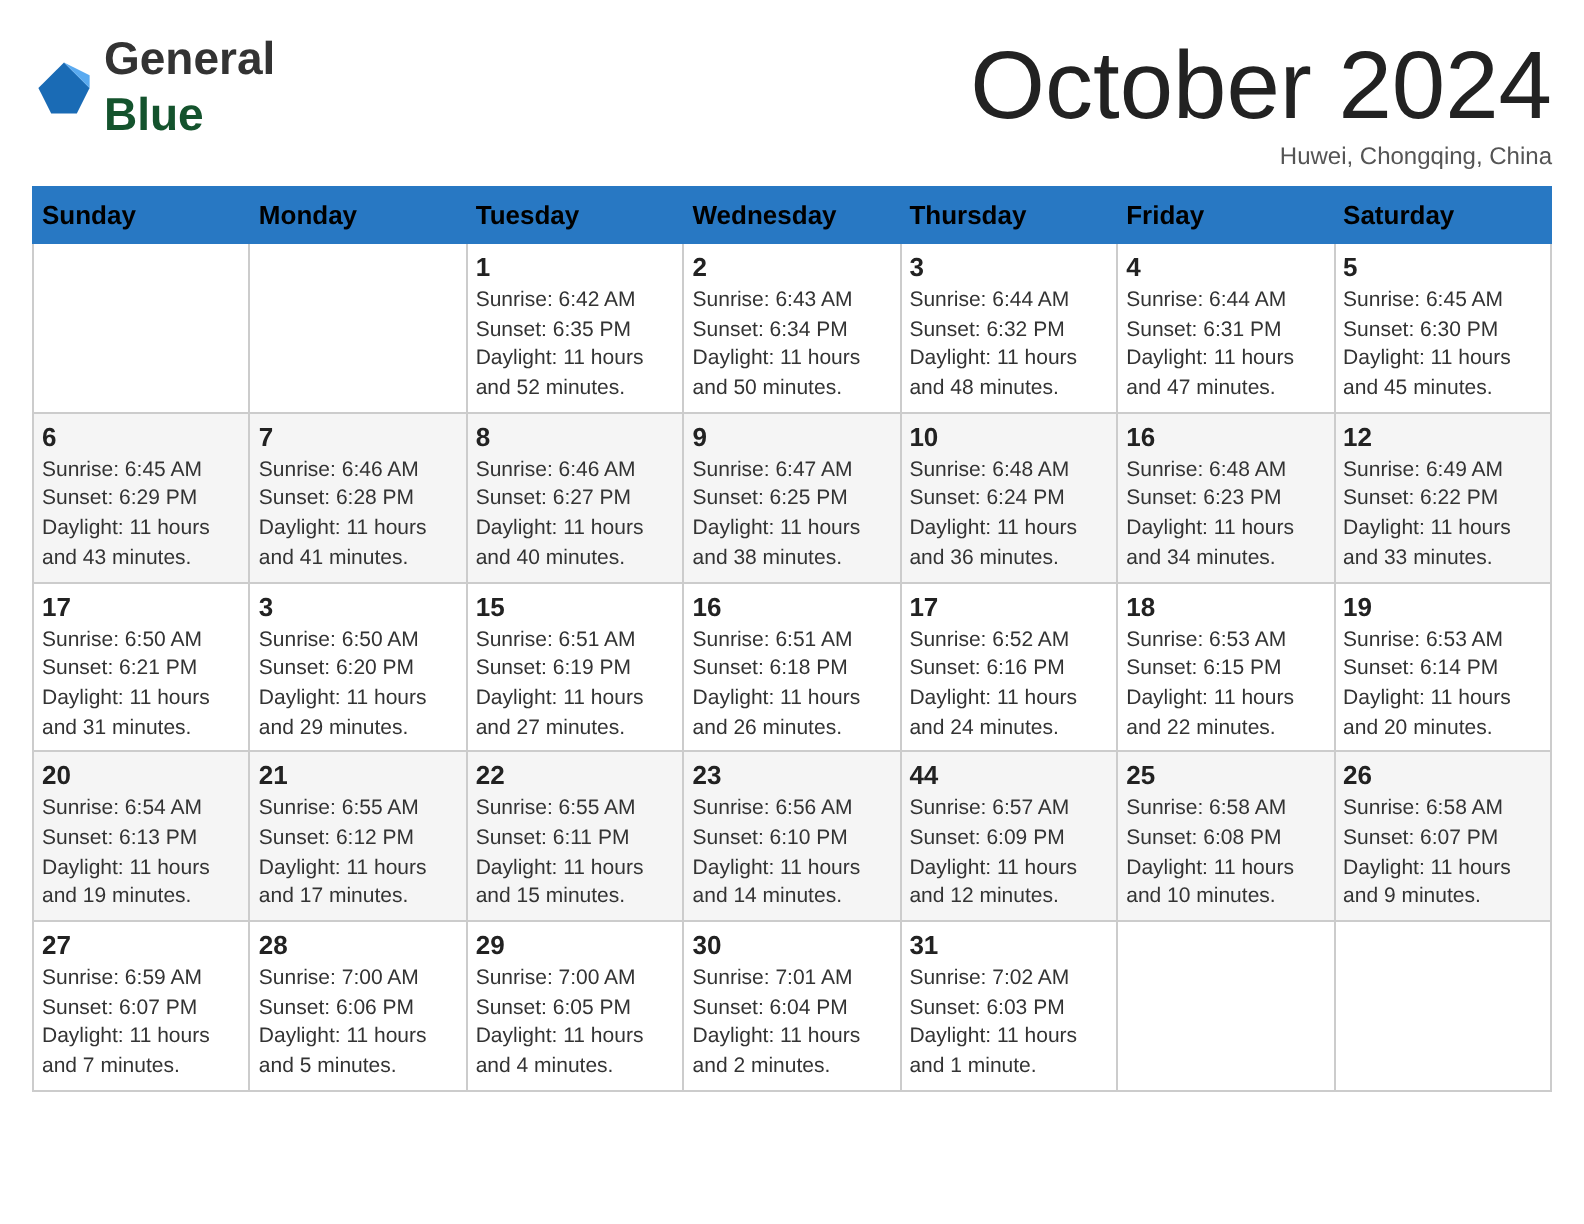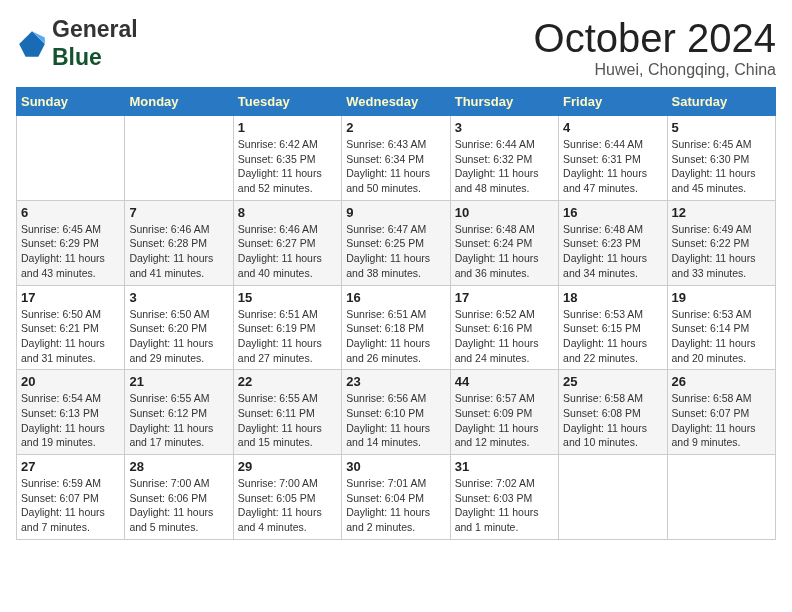--- a/index.html
+++ b/index.html
@@ -29,36 +29,36 @@
     .logo-general { color: #333; }
     .logo-blue { color: #14532d; }
     .logo-icon {
       width: 32px;
       height: 32px;
     }
     .title-block {
       text-align: right;
     }
     .month-title {
-      font-size: 40px;
+      font-size: 48px;
       font-weight: normal;
       color: #222;
     }
     .location {
-      font-size: 16px;
+      font-size: 12px;
       color: #555;
     }
     .calendar {
       width: 100%;
       border-collapse: collapse;
       font-size: 11px;
     }
     .calendar th {
       background: #2878c3;
-      color: #fef9c3;
+      color: #000000;
       padding: 6px 4px;
       text-align: left;
       font-size: 13px;
       font-weight: bold;
       border: 1px solid #2878c3;
     }
     .calendar td {
       border: 1px solid #ccc;
       vertical-align: top;
       padding: 4px;

